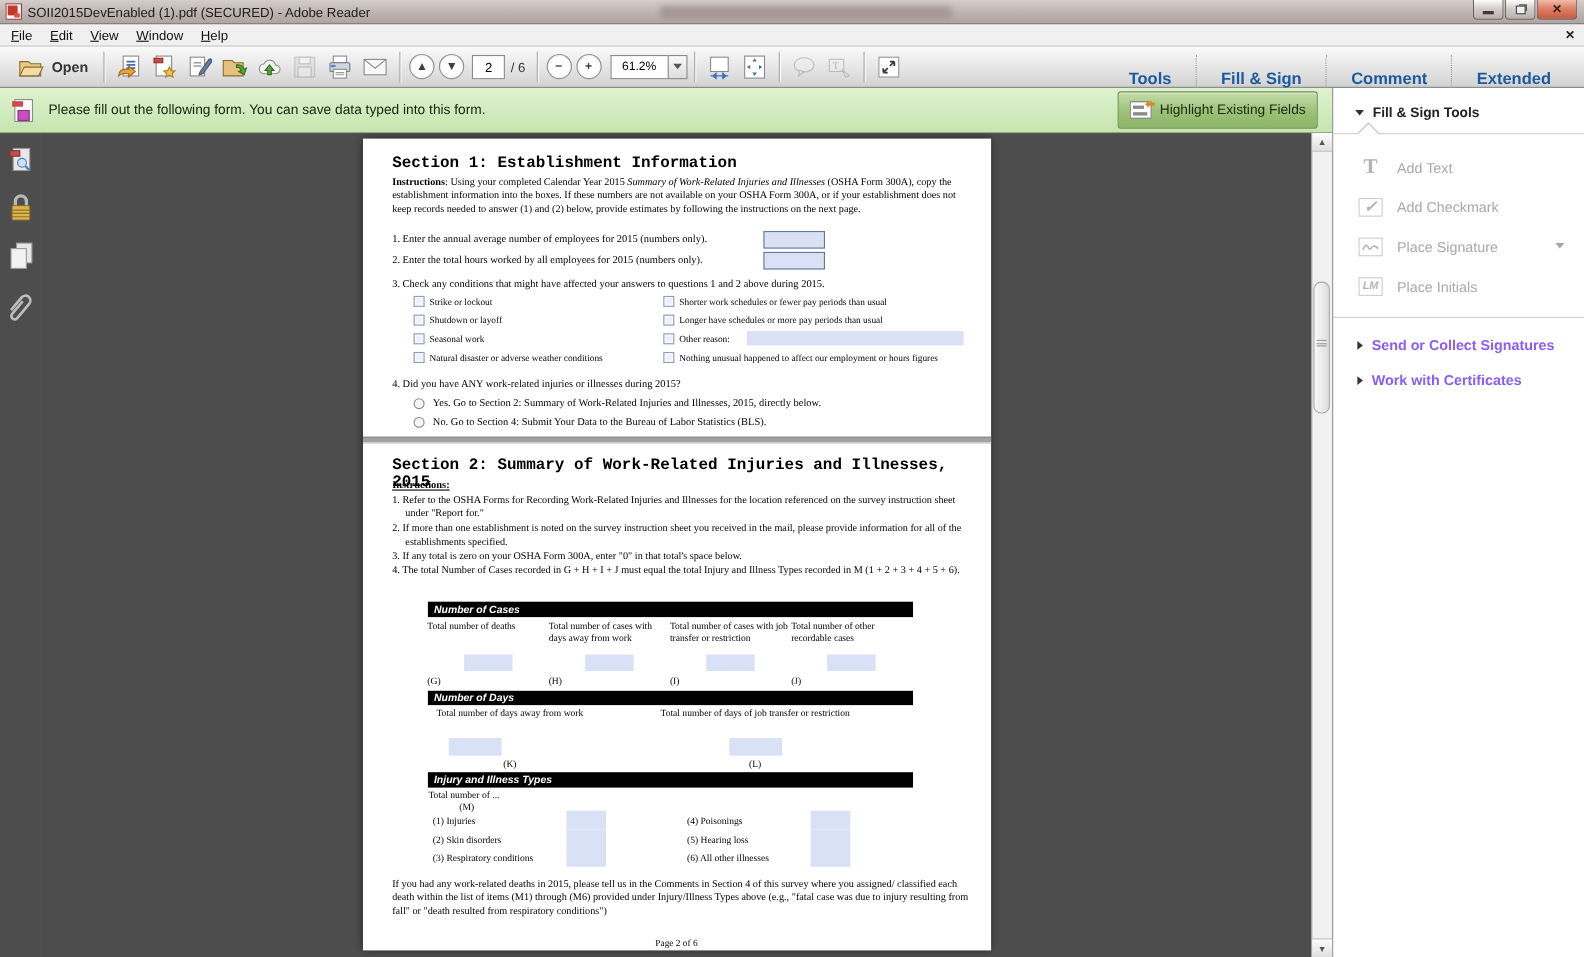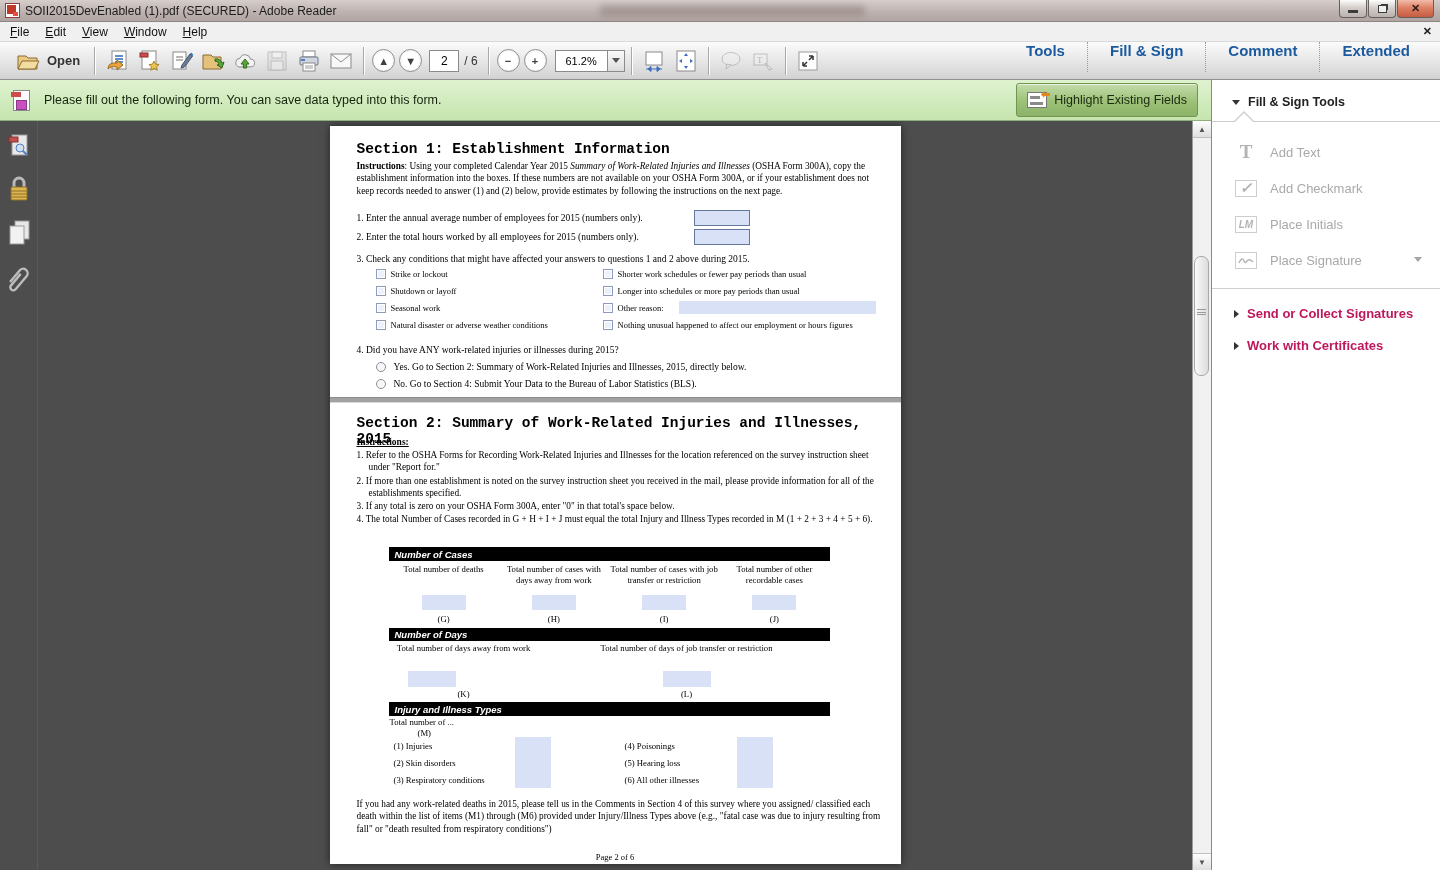--- a/index.html
+++ b/index.html
@@ -47,21 +47,21 @@
   .page-total { font-size:12px; color:#333; margin-right:4px; }
   .zoombox { width:52px; height:22px; border:1px solid #8a8a8a; border-right:none; background:#fff;
     font-size:11px; display:flex; align-items:center; justify-content:center; }
   .zoomdd { width:18px; height:22px; border:1px solid #8a8a8a; background:linear-gradient(#fafafa,#ddd);
     display:flex; align-items:center; justify-content:center; }
   .dd-tri { width:0; height:0; border-left:4px solid transparent; border-right:4px solid transparent;
     border-top:5px solid #555; }
   .circle-btn { width:23px; height:23px; border-radius:50%; border:1px solid #909090;
     background:radial-gradient(#ffffff 55%, #dcdcdc); display:flex; align-items:center; justify-content:center;
     font-size:11px; color:#3f3f3f; font-weight:bold; margin:0 2px; }
-  .tab-group { margin-left:auto; display:flex; align-items:flex-start; height:38px; }
+  .tab-group { margin-left:auto; display:flex; align-items:flex-end; height:38px; }
   .tb-tab { font-size:15px; font-weight:bold; color:#1b5a9e; padding:0 22px; }
   .tab-sep { width:1px; height:30px; border-left:1px dotted #9a9a9a; }
 
   
   .content-row { display:flex; height:790px; }
   .left-col { width:1211px; display:flex; flex-direction:column; }
 
   
   .formbar { position:relative; height:41px; background:linear-gradient(#dff2d0,#c6e5ae);
     border-bottom:1px solid #8fae7e; display:flex; align-items:center; }
@@ -114,41 +114,41 @@
   .rp-tool { display:flex; align-items:center; height:36px; padding-left:22px; position:relative; }
   .rp-tool .lbl { color:#a9a9a9; margin-left:12px; }
   .rp-ticon { width:24px; height:20px; display:flex; align-items:center; justify-content:center; }
   .rp-T { font-family:"Liberation Serif",serif; font-size:19px; font-weight:bold; color:#b3b3b3; }
   .rp-box { width:22px; height:17px; border:1px solid #cdcdcd; display:flex; align-items:center;
     justify-content:center; font-size:10px; color:#b3b3b3; font-style:italic; font-weight:bold; }
   .rp-check { font-size:15px; color:#b3b3b3; font-weight:bold; }
   .sig-dd { position:absolute; right:18px; top:15px; border-left:4px solid transparent;
     border-right:4px solid transparent; border-top:5px solid #a5a5a5; width:0; height:0; }
   .rp-section { display:flex; align-items:center; padding-left:22px; margin-top:17px;
-    font-weight:bold; color:#be185d; }
+    font-weight:bold; color:#8b5cf6; }
 
   
   .page { position:relative; width:571px; height:738px; background:#fff; margin:5px auto 0;
     box-shadow:0 0 8px rgba(0,0,0,.55); font-family:"Liberation Serif", serif; color:#000; }
   .abs { position:absolute; }
   .h1 { font-family:Liberation Mono, monospace; font-weight:bold; font-size:14.5px; }
   .body-t { font-size:9.3px; line-height:1.32; }
   .q-t { font-size:9.5px; }
   .small-t { font-size:8.5px; }
   .ffield { background:#d8e1f6; }
   .ffield.bordered { border:1px solid #66779c; }
   .cbox { width:10px; height:10px; background:#eef1fb; border:1px solid #8f9bbd; box-shadow:inset 0 0 0 1px #fff; }
   .radio { width:10px; height:10px; border-radius:50%; background:#f4f6fc; border:1px solid #8a8a8a; box-shadow:inset 0 0 0 1px #fff; }
   .cb-row { display:flex; align-items:center; }
   .cb-row .cbox { margin-right:5px; flex:none; }
   .divider { background:#a2a2a2; border-bottom:1px solid #d8d8d8; border-top:1px solid #8c8c8c; }
   .blackbar { background:#000; color:#fff; font-family:"Liberation Sans",sans-serif;
     font-weight:bold; font-style:italic; font-size:9.5px; padding-left:6px; display:flex; align-items:center; }
   .colrow { display:flex; }
-  .colrow .col { width:110.25px; text-align:center; font-size:8.7px; line-height:1.25; }
+  .colrow .col { width:110.25px; font-size:8.7px; line-height:1.25; }
   .hang { padding-left:12px; text-indent:-12px; margin-bottom:1px; }
 </style>
 </head>
 <body>
 
 <div class="titlebar">
   <div class="pdf-app-icon"></div>
   <div class="title">SOII2015DevEnabled (1).pdf (SECURED) - Adobe Reader</div>
   <div class="title-ghost"></div>
   <div class="win-controls">
@@ -380,21 +380,21 @@
             <div class="cbox"></div>
             <span class="small-t">Natural disaster or adverse weather conditions</span>
           </div>
 
           <div class="abs cb-row" style="left:273px; top:143px;">
             <div class="cbox"></div>
             <span class="small-t">Shorter work schedules or fewer pay periods than usual</span>
           </div>
           <div class="abs cb-row" style="left:273px; top:160px;">
             <div class="cbox"></div>
-            <span class="small-t">Longer into schedules or more pay periods than usual</span>
+            <span class="small-t">Longer have schedules or more pay periods than usual</span>
           </div>
           <div class="abs cb-row" style="left:273px; top:177px;">
             <div class="cbox"></div>
             <span class="small-t">Other reason:</span>
           </div>
           <div class="abs ffield" style="left:349px; top:175px; width:197px; height:13px;"></div>
           <div class="abs cb-row" style="left:273px; top:194px;text-align:right;">
             <div class="cbox"></div>
             <span class="small-t">Nothing unusual happened to affect our employment or hours figures</span>
           </div>
@@ -513,34 +513,34 @@
       <div class="rp-tool">
         <div class="rp-ticon">
           <div class="rp-box">
               <span class="rp-check">✓</span>
             </div>
         </div>
         <span class="lbl">Add Checkmark</span>
       </div>
       <div class="rp-tool">
         <div class="rp-ticon">
-          <div class="rp-box">LM</div>
-        </div>
-        <span class="lbl">Place Initials</span>
-      </div>
-      <div class="rp-tool">
-        <div class="rp-ticon">
           <div class="rp-box">
             <svg width="16" height="10" viewBox="0 0 16 10">
                 <path d="M1 8 q3 -7 5 -2 q1 3 3 0 q2 -3 6 1" fill="none" stroke="#b3b3b3" stroke-width="1.4"></path>
               </svg>
           </div>
         </div>
         <span class="lbl">Place Signature</span>
         <div class="sig-dd"></div>
+      </div>
+      <div class="rp-tool">
+        <div class="rp-ticon">
+          <div class="rp-box">LM</div>
+        </div>
+        <span class="lbl">Place Initials</span>
       </div>
     </div>
 
     <div class="rp-section">
       <div class="tri-right"></div>
       <span>Send or Collect Signatures</span>
     </div>
     <div class="rp-section">
       <div class="tri-right"></div>
       <span>Work with Certificates</span>

